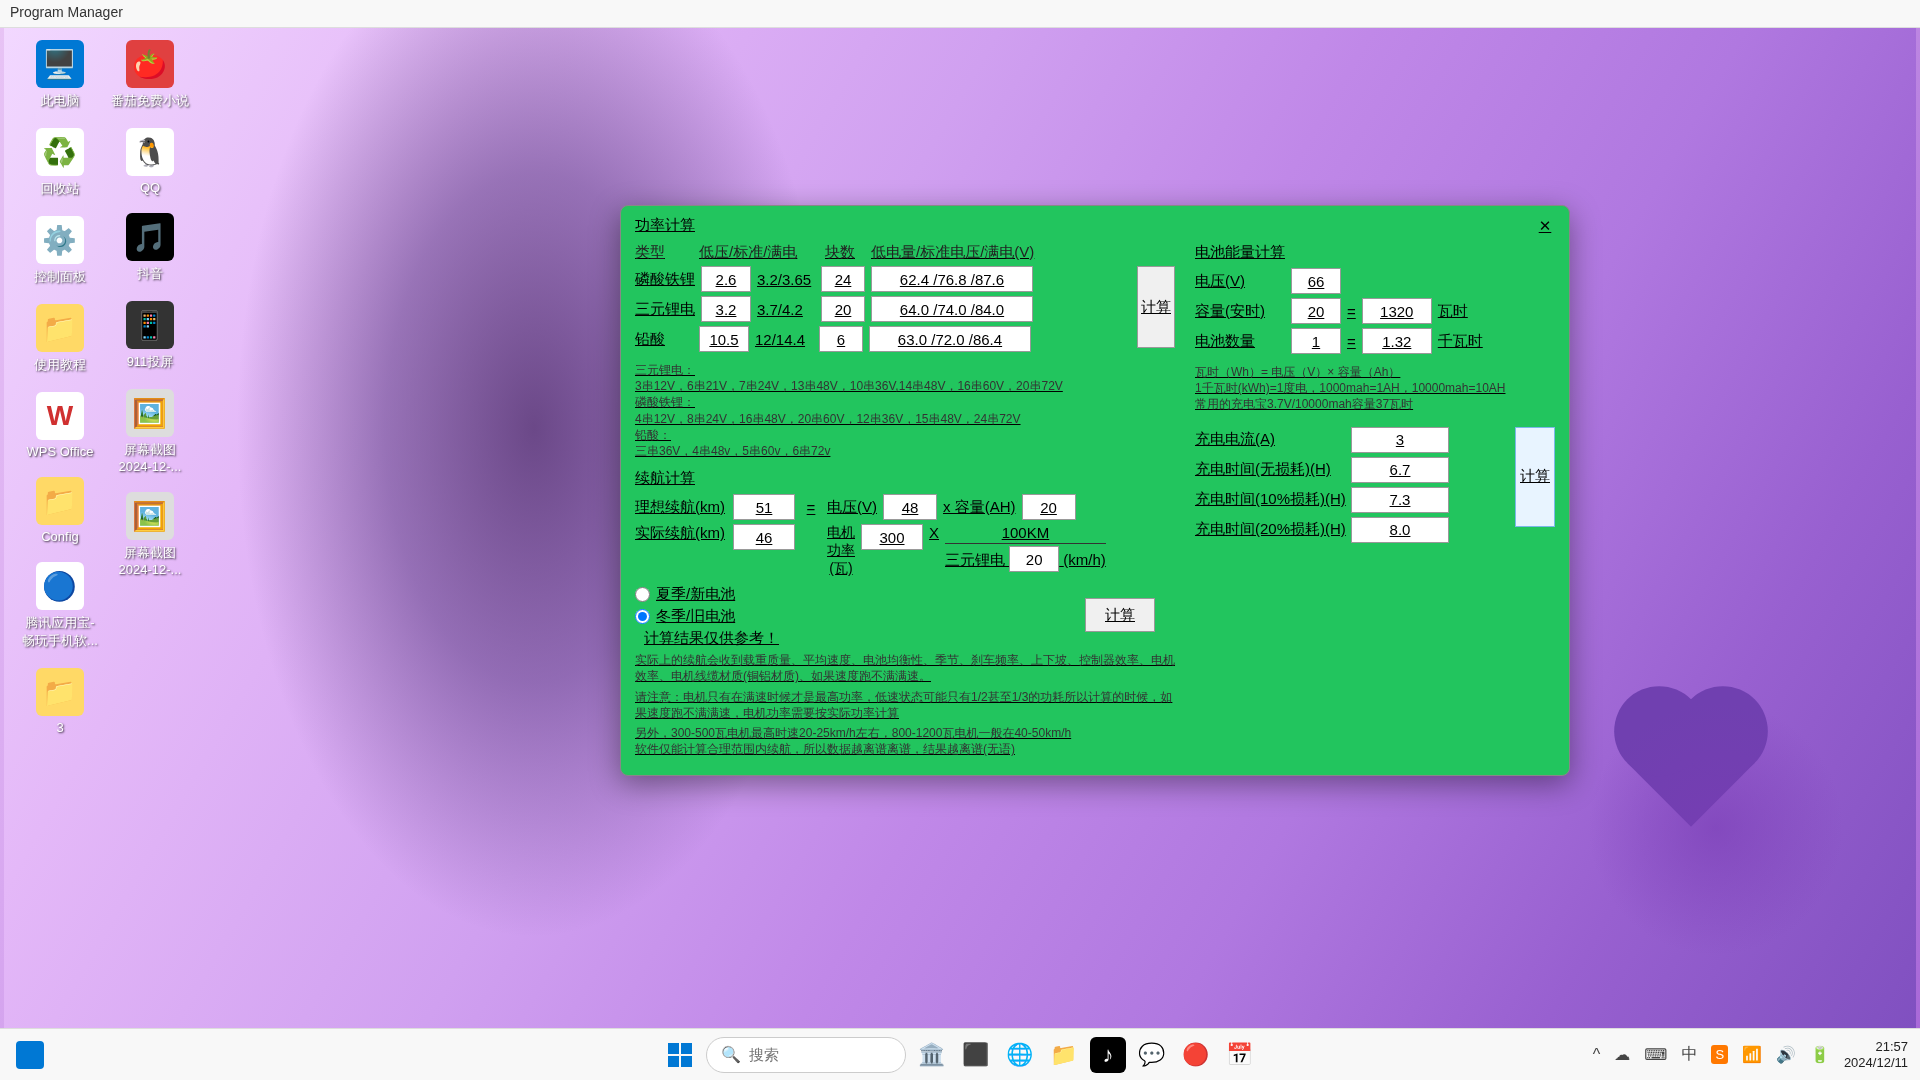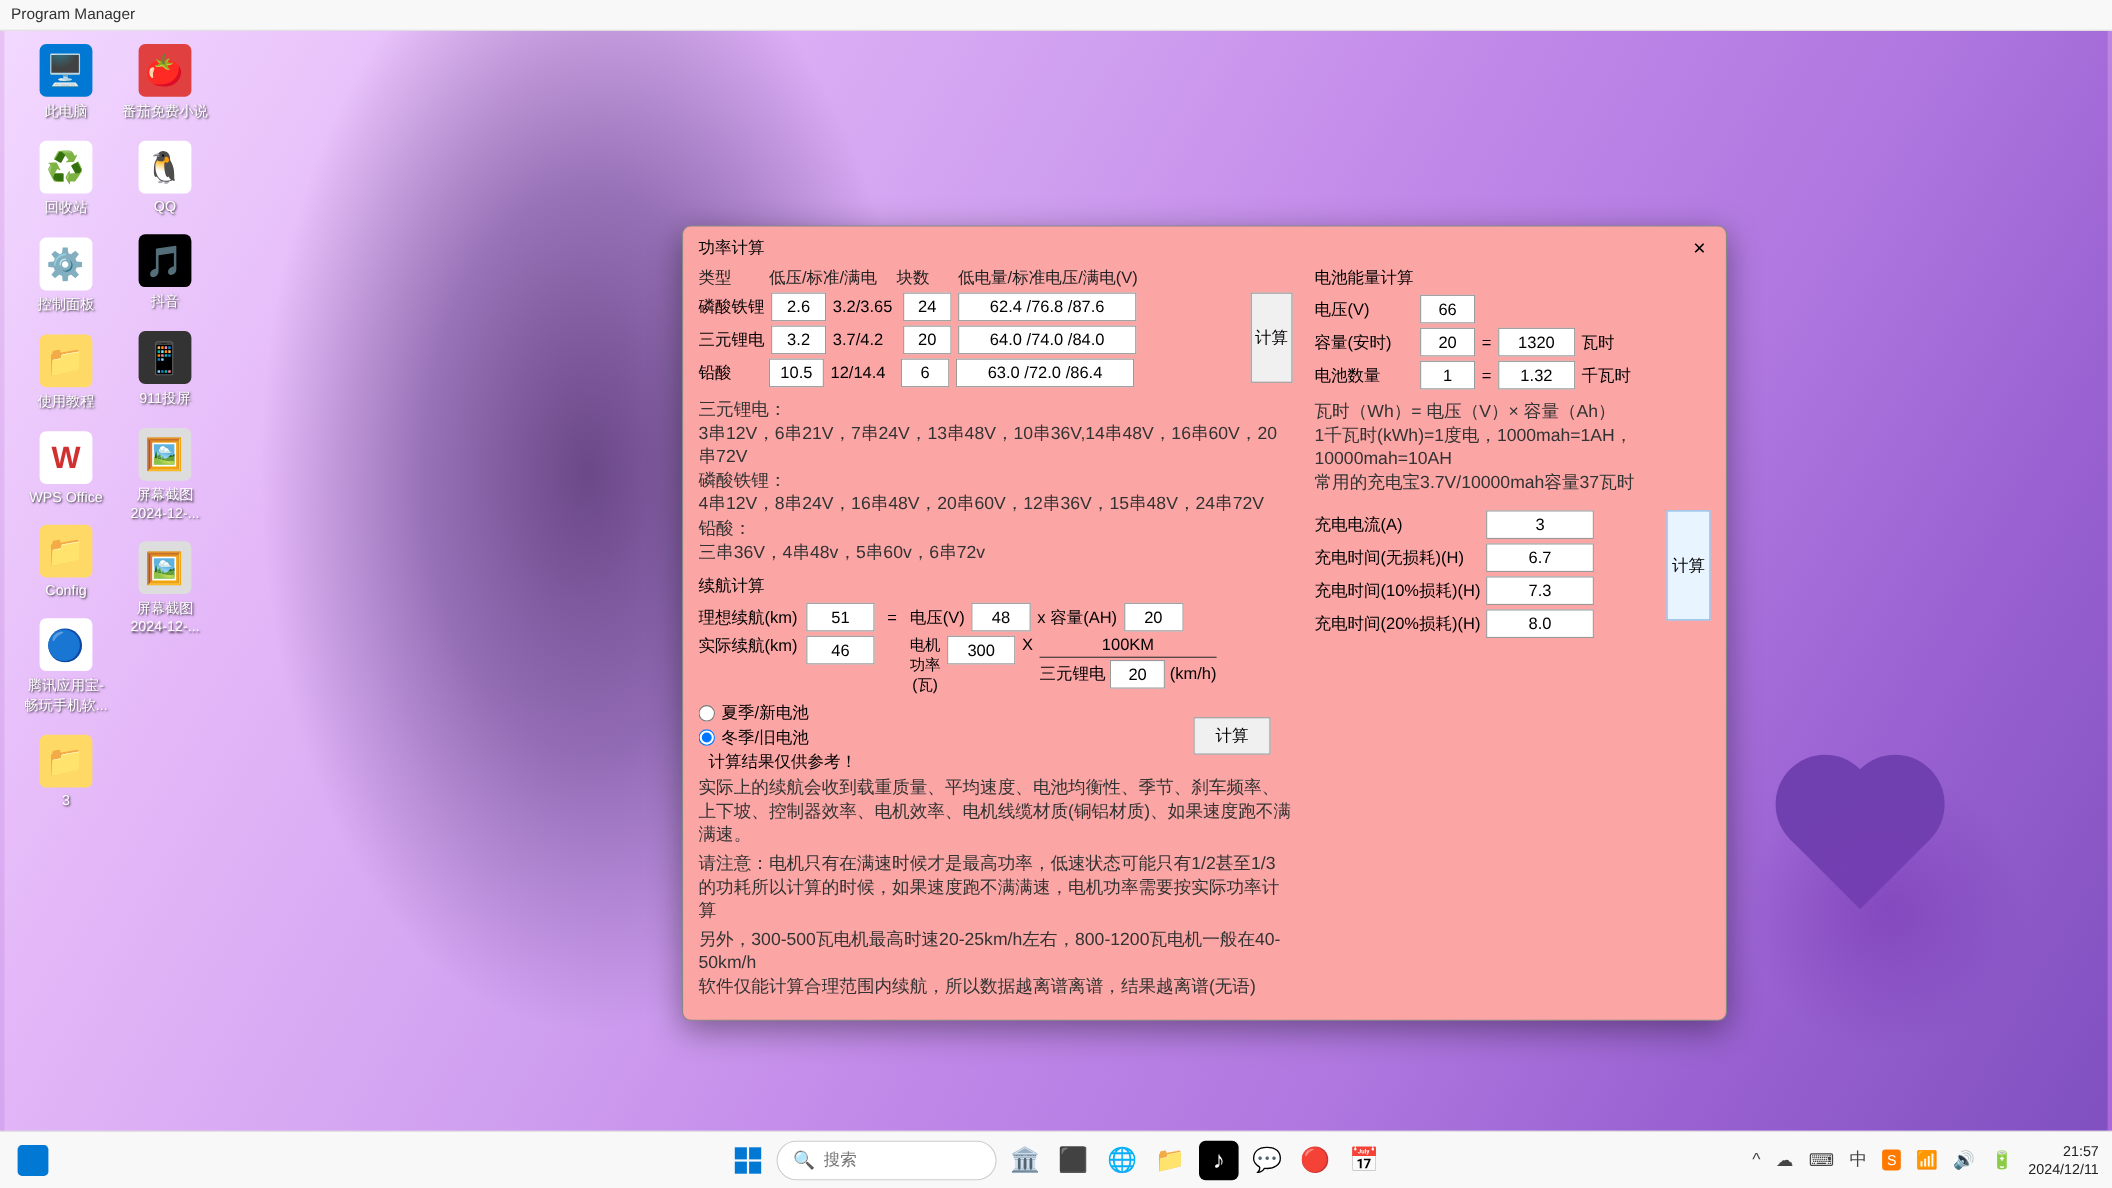--- a/index.html
+++ b/index.html
@@ -21,39 +21,39 @@
 .ic-trash { background:#fff; }
 .ic-cp { background:#fff; }
 .ic-folder { background:#ffd966; }
 .ic-wps { background:#fff; color:#d03030; font-size:16px; font-weight:bold; }
 .ic-ss { background:#ddd; }
 .ic-red { background:#e04040; }
 .ic-qq { background:#fff; }
 .ic-dy { background:#000; }
 .ic-911 { background:#333; }
 .ic-tx { background:#fff; }
-.dialog { position:absolute; left:620px; top:205px; width:950px; background:#fca5a5; border:1px solid #888; border-radius:8px; box-shadow:0 8px 30px rgba(0,0,0,.4); z-index:20; font-size:15px; }
+.dialog { position:absolute; left:620px; top:205px; width:950px; background:#22c55e; border:1px solid #888; border-radius:8px; box-shadow:0 8px 30px rgba(0,0,0,.4); z-index:20; font-size:15px;text-decoration:underline; }
 .dlg-title { padding:10px 14px 8px; display:flex; justify-content:space-between; align-items:center; }
 .dlg-title span { font-size:15px; }
 .close-x { cursor:pointer; font-size:18px; width:20px; text-align:center; }
 .dlg-body { display:flex; padding:0 14px 14px; gap:20px; }
 .left-pane { flex:1.05; }
 .right-pane { flex:0.7; }
 .row { display:flex; align-items:center; gap:6px; margin-bottom:4px; white-space:nowrap; }
 .hdr { font-size:15px; color:#222; }
 input.fld { width:62px; height:26px; border:1px solid #999; background:#fff; text-align:center; font-size:15px; padding:0 2px; }
 input.fld-w { width:162px; }
 input.fld-m { width:98px; }
 .lbl { min-width:58px; font-size:15px; }
 .lbl-s { font-size:15px; }
 .btn { border:1px solid #999; background:#f0f0f0; cursor:pointer; font-size:15px; }
 .btn-calc1 { width:38px; height:82px; }
 .btn-calc2 { width:70px; height:34px; }
 .btn-calc3 { width:40px; height:100px; background:#e8f4ff; border:1px solid #7ab8e8; }
-.note { font-size:16px; color:#333; line-height:1.35; margin:4px 0; }
+.note { font-size:12px; color:#333; line-height:1.35; margin:4px 0; }
 .section-title { font-size:15px; margin:10px 0 6px; }
 .radio-row { display:flex; align-items:center; gap:6px; margin:3px 0; }
 .radio-row input { width:15px; height:15px; }
 .grid-row { display:flex; align-items:center; gap:6px; margin-bottom:4px; }
 .frac { display:inline-block; text-align:center; }
 .frac .top { border-bottom:1px solid #333; padding:0 40px 2px; }
 .frac .bot { padding-top:2px; }
 .taskbar { position:absolute; bottom:0; left:0; right:0; height:52px; background:#f8f8f8; border-top:1px solid #ddd; display:flex; align-items:center; z-index:30; }
 .start { width:36px; height:36px; margin-left:12px; display:flex; align-items:center; justify-content:center; cursor:pointer; }
 .tb-center { position:absolute; left:50%; transform:translateX(-50%); display:flex; align-items:center; gap:8px; }
@@ -146,21 +146,21 @@
 <div class="dialog">
   <div class="dlg-title">
     <span>功率计算</span>
     <span class="close-x">✕</span>
   </div>
   <div class="dlg-body">
     <div class="left-pane">
       <div class="row hdr">
         <span class="lbl">类型</span>
         <span style="width:110px">低压/标准/满电</span>
-        <span style="width:50px;">块数</span>
+        <span style="width:50px;text-align:center">块数</span>
         <span>低电量/标准电压/满电(V)</span>
       </div>
       <div style="display:flex;gap:6px">
         <div style="flex:1">
           <div class="row">
             <span class="lbl">磷酸铁锂</span>
             <input class="fld" style="width: 50px;" value="2.6">
             <span class="lbl-s" style="width:58px">3.2/3.65</span>
             <input class="fld" style="width: 44px;" value="24">
             <input class="fld fld-w" value="62.4 /76.8 /87.6" style="">

